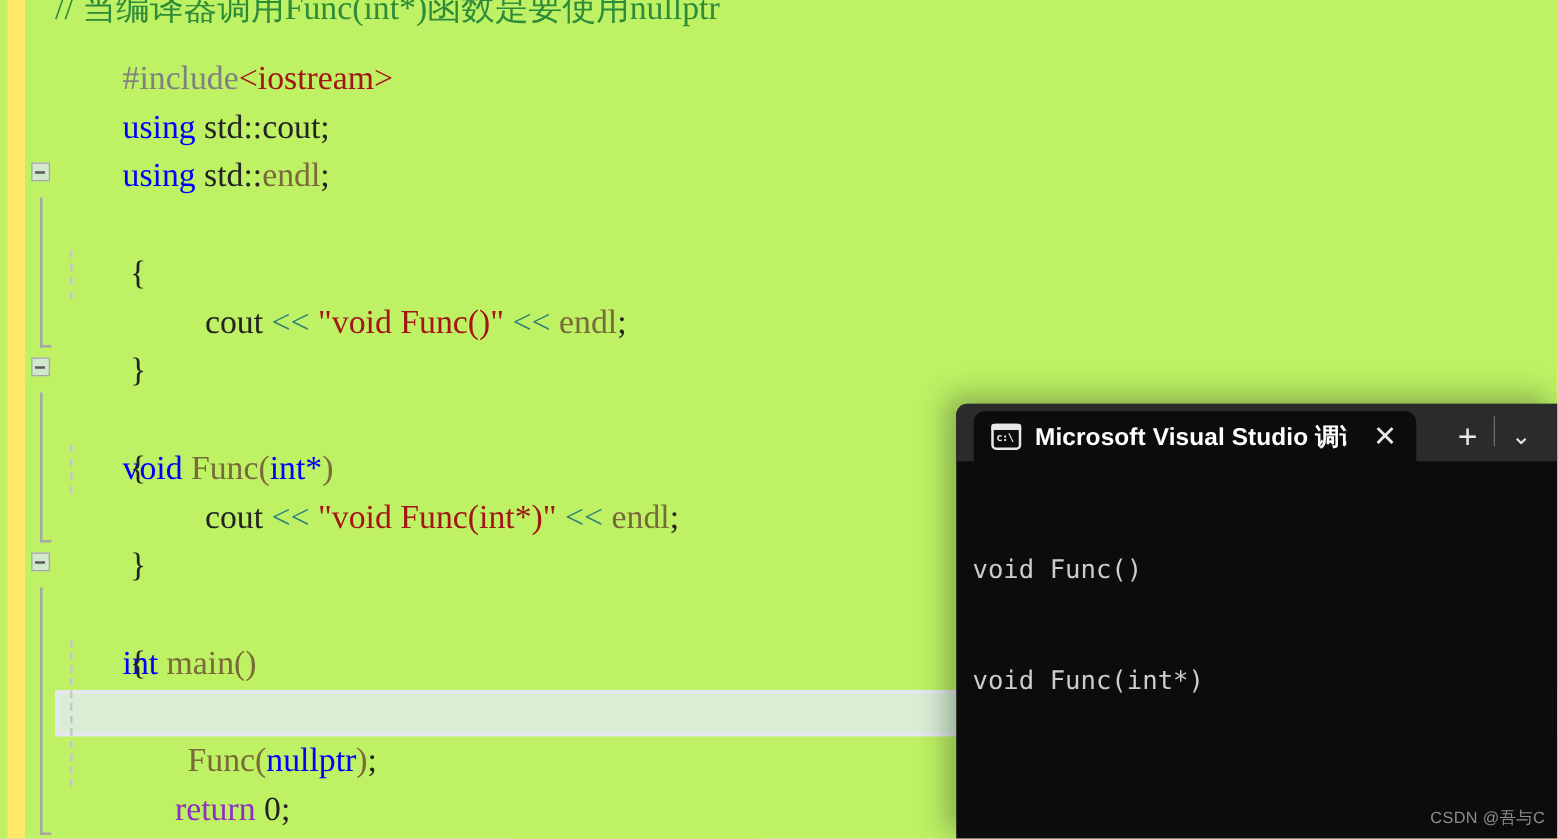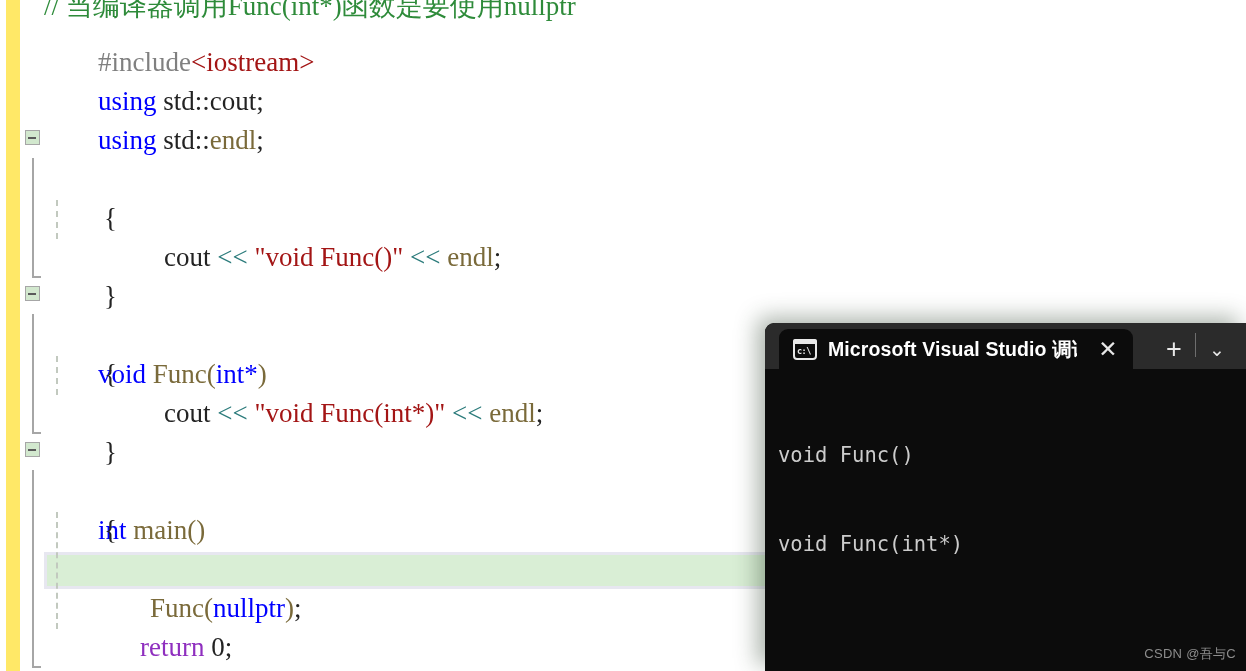--- a/index.html
+++ b/index.html
@@ -16,21 +16,21 @@
     width: 1246px;
     height: 671px;
     overflow: hidden;
     background: #d2e8ce;
   }
 
   
   #editor {
     position: absolute;
     inset: 0;
-    background: #ffffff;
+    background: #bef264;
   }
 
   
   .change-strip {
     position: absolute;
     left: 6px;
     top: 0;
     width: 14px;
     height: 671px;
     background: #ffe867;

